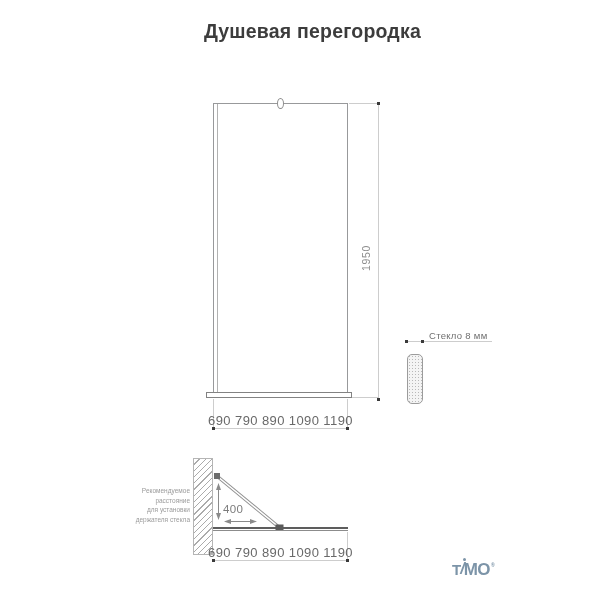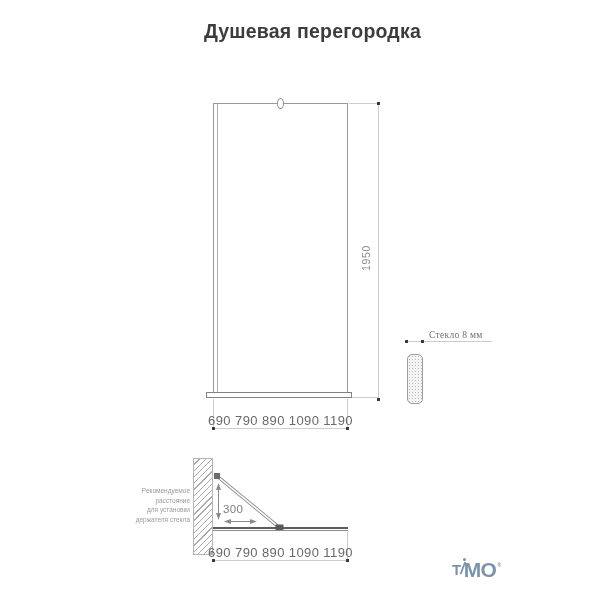--- a/index.html
+++ b/index.html
@@ -25,40 +25,40 @@
   .dim-text.center { text-align:center; }
   .height-label { position:absolute; left:366px; top:258px; transform:translate(-50%,-50%) rotate(-90deg);
                   font-size:10.5px; color:#8e8e8e; letter-spacing:0.6px; white-space:nowrap; }
 
   
   .glass-section { position:absolute; left:407px; top:354px; width:16px; height:50px;
                    border:1.5px solid #9c9c9c; border-radius:5px;
                    background-color:#f4f4f4;
                    background-image:radial-gradient(circle, #b9b9b9 0.6px, transparent 0.8px);
                    background-size:3px 3px; }
-  .glass-label { position:absolute; left:429px; top:330px; font-size:9.5px; color:#6f6f6f; letter-spacing:0.3px;font-family:Liberation Serif, serif; }
+  .glass-label { position:absolute; left:429px; top:330px; font-size:9.5px; color:#6f6f6f; letter-spacing:0.3px; }
 
   
   .wall { position:absolute; left:193px; top:458px; width:20px; height:97px;
           border:1px solid #b5b5b5;
           background-image:repeating-linear-gradient(135deg, transparent 0, transparent 3.5px, #ababab 3.5px, #ababab 4.4px); }
   .note { position:absolute; left:118px; top:486px; width:72px; text-align:right;
           font-size:6.5px; line-height:9.5px; color:#9b9b9b; }
   .glass-topview { position:absolute; left:213px; top:527px; width:135px; height:4px;
                    border-top:2px solid #5d5d5d; border-bottom:1px solid #8c8c8c; background:#fff; }
   .distance-label { position:absolute; left:223px; top:503px; font-size:11.5px; color:#7c7c7c; letter-spacing:0.4px; }
   .detail-svg { position:absolute; left:180px; top:450px; width:200px; height:120px; z-index:4; pointer-events:none; }
 
   
   .logo { position:absolute; left:452px; top:562px; display:flex; align-items:flex-end;
           color:#7c94a8; font-weight:700; }
   .logo-t  { font-size:15px; line-height:15px; }
   .logo-slash { font-size:16px; line-height:15px; position:relative; top:-1px; margin:0 -1px; font-style:italic; }
   .logo-slash .idot { position:absolute; top:-3px; right:-1px; width:3px; height:3px; border-radius:50%; background:#7c94a8; }
-  .logo-mo { font-size:21px; line-height:15px; letter-spacing:-0.5px; }
+  .logo-mo { font-size:17px; line-height:15px; letter-spacing:-0.5px; }
   .logo-reg { font-size:5px; line-height:5px; margin:0 0 9px 1px; }
 </style>
 </head>
 <body>
 
 <div class="page">
 
   <div class="title">
     <div>Душевая перегородка</div>
   </div>
@@ -115,21 +115,21 @@
 
       <line x1="38.5" y1="39" x2="38.5" y2="64" stroke="#8a8a8a" stroke-width="1"></line>
       <polygon points="38.5,33 36,40 41,40" fill="#8a8a8a"></polygon>
       <polygon points="38.5,70 36,63 41,63" fill="#8a8a8a"></polygon>
 
       <line x1="49" y1="71.5" x2="72" y2="71.5" stroke="#8a8a8a" stroke-width="1"></line>
       <polygon points="44,71.5 51,69 51,74" fill="#8a8a8a"></polygon>
       <polygon points="77,71.5 70,69 70,74" fill="#8a8a8a"></polygon>
     </svg>
 
-    <div class="distance-label">300</div>
+    <div class="distance-label">400</div>
 
     <div class="vline" style="left:347px; top:532px; height:30px;"></div>
     <div class="hline" style="left:213px; top:560px; width:135px;"></div>
     <div class="dot" style="left:212px; top:559px;"></div>
     <div class="dot" style="left:346px; top:559px;"></div>
     <div class="dim-text center" style="left:203px; top:545px; width:155px;">690 790 890 1090 1190</div>
   </div>
 
   <div class="logo">
     <span class="logo-t">T</span>

